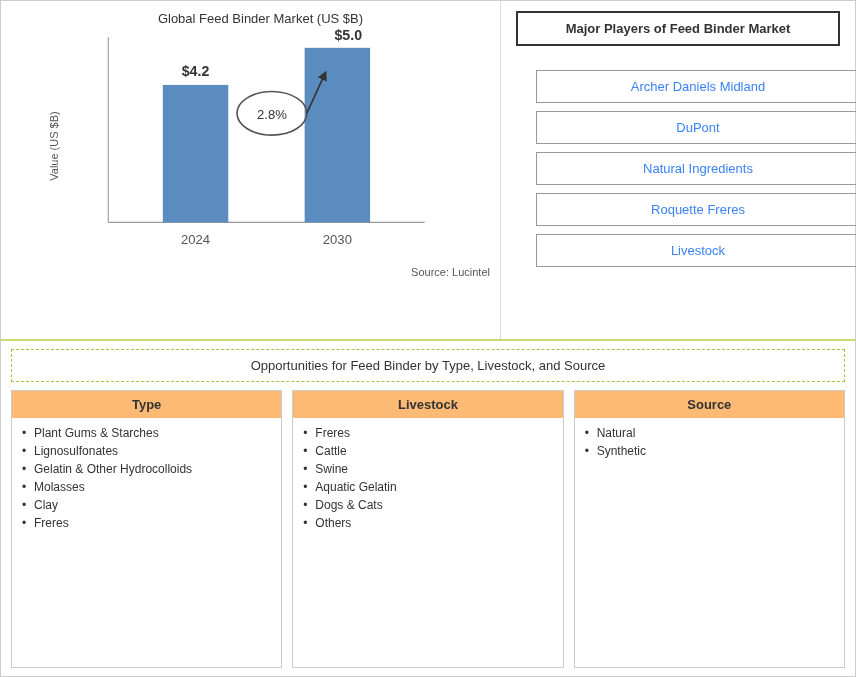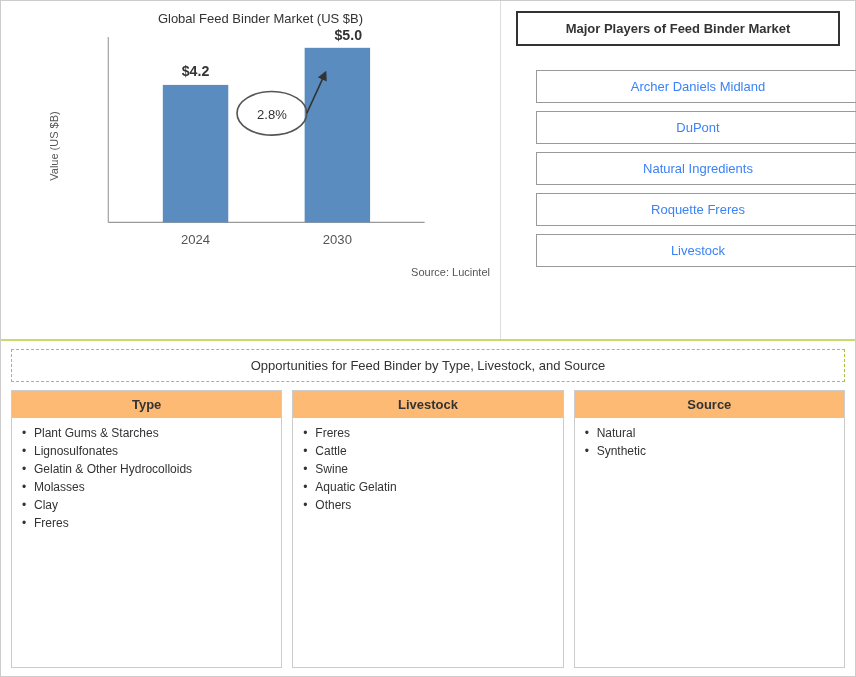--- a/index.html
+++ b/index.html
@@ -217,20 +217,21 @@
           </div>
         </div>
         <div class="category-col">
           <div class="category-header">Livestock</div>
           <div class="category-body">
             <ul>
               <li>Freres</li>
               <li>Cattle</li>
               <li>Swine</li>
               <li>Aquatic Gelatin</li>
+              <li>Dogs &amp; Cats</li>
               <li>Others</li>
             </ul>
           </div>
         </div>
         <div class="category-col">
           <div class="category-header">Source</div>
           <div class="category-body">
             <ul>
               <li>Natural</li>
               <li>Synthetic</li>

